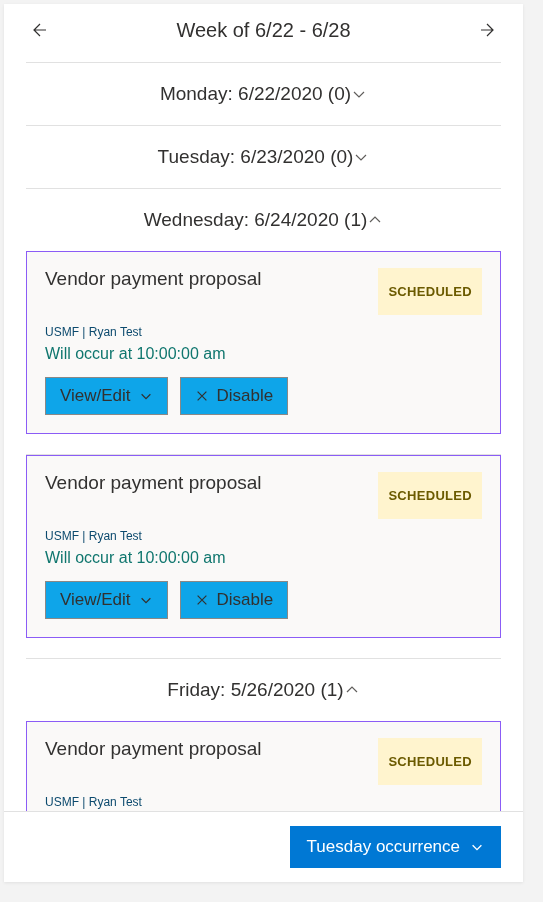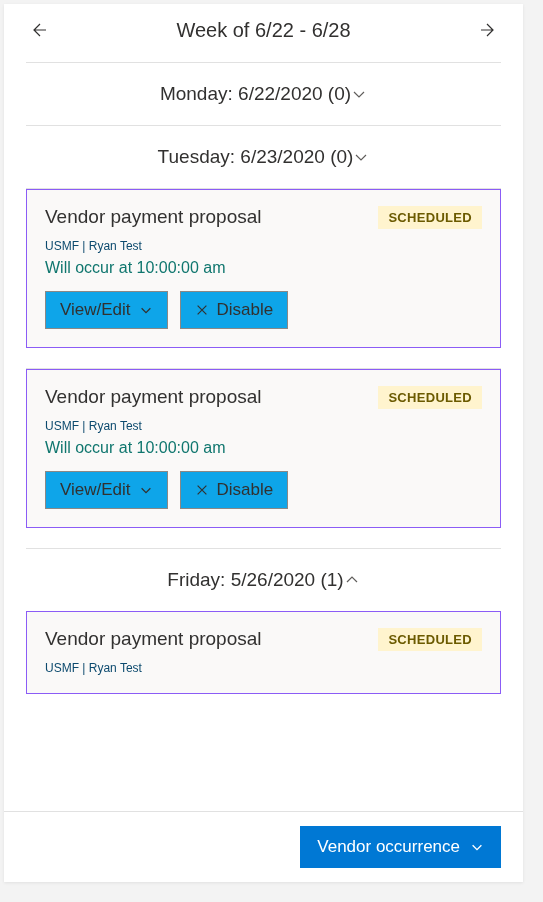--- a/index.html
+++ b/index.html
@@ -84,21 +84,21 @@
     font-size: 19px;
     font-weight: 400;
     color: #323130;
   }
   .badge {
     background: #fff4ce;
     color: #6b5a00;
     font-size: 13px;
     font-weight: 600;
     letter-spacing: 0.3px;
-    padding: 4px 10px;
+    padding: 16px 10px;
   }
   .card-sub {
     font-size: 12px;
     color: #0c4a6e;
     margin-top: 10px;
   }
   .card-time {
     font-size: 16px;
     color: #0f766e;
     margin-top: 6px;
@@ -179,20 +179,28 @@
         <span class="label">Tuesday: 6/23/2020 (0)</span>
         <span class="chev">
           <svg width="16" height="16" viewBox="0 0 16 16" fill="none" stroke="currentColor" stroke-width="1.2">
               <path d="M3 6l5 5 5-5"></path>
             </svg>
         </span>
       </div>
     </div>
 
     <div class="day-section">
+      <div class="day-header">
+        <span class="label">Wednesday: 6/24/2020 (1)</span>
+        <span class="chev">
+          <svg width="16" height="16" viewBox="0 0 16 16" fill="none" stroke="currentColor" stroke-width="1.2">
+              <path d="M3 10l5-5 5 5"></path>
+            </svg>
+        </span>
+      </div>
       <div class="card">
         <div class="card-top">
           <div class="card-title">Vendor payment proposal</div>
           <div class="badge">SCHEDULED</div>
         </div>
         <div class="card-sub">USMF | Ryan Test</div>
         <div class="card-time">Will occur at 10:00:00 am</div>
         <div class="card-actions">
           <button class="btn">
             <span>View/Edit</span>
@@ -259,21 +267,21 @@
         </div>
         <div class="card-sub">USMF | Ryan Test</div>
 
       </div>
     </div>
 
   </div>
 
   <div class="footer">
     <button class="btn-primary">
-      <span>Vendor occurrence</span>
+      <span>Tuesday occurrence</span>
       <span class="chev-down">
         <svg width="14" height="14" viewBox="0 0 16 16" fill="none" stroke="currentColor" stroke-width="1.6">
             <path d="M3 6l5 5 5-5"></path>
           </svg>
       </span>
     </button>
   </div>
 
 </div>
 

